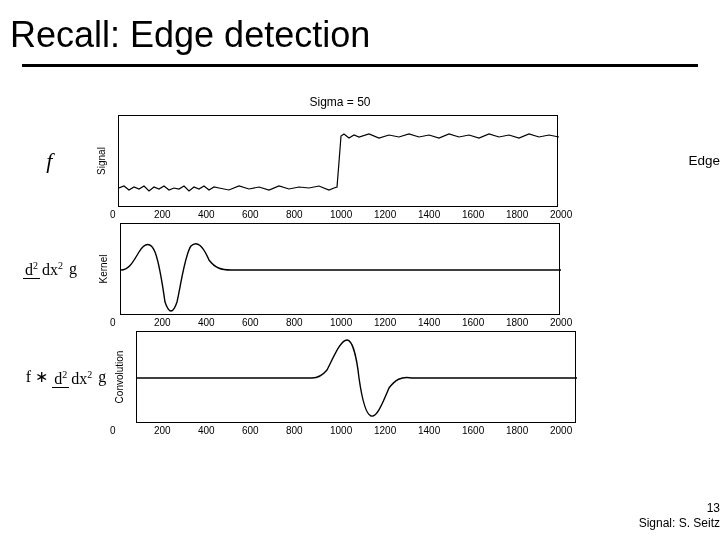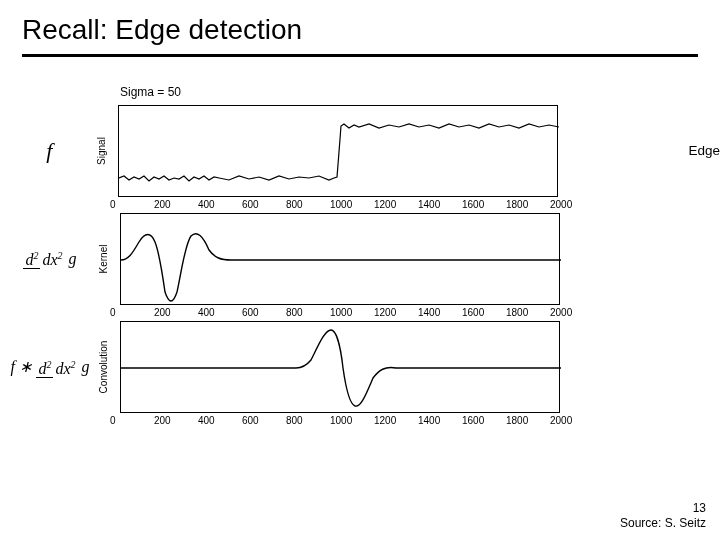--- a/index.html
+++ b/index.html
@@ -1,31 +1,31 @@
 <!DOCTYPE html>
 <html><head>
 <meta charset="utf-8">
 <style>
   * { margin:0; padding:0; box-sizing:border-box; }
   body { font-family: Arial, Helvetica, sans-serif; background:#fff; width:720px; height:540px; position:relative; }
-  .title { font-size:28px; padding:14px 0 6px 22px; }
+  .title { font-size:36px; padding:14px 0 6px 10px; }
   .hr { border-top:3px solid #000; margin: 2px 22px 0 22px; }
   .panel-area { position:relative; margin-top:28px; }
-  .sigma { font-size:12px; text-align:left; width:440px; margin-left:120px; }
+  .sigma { font-size:12px; text-align:center; width:440px; margin-left:120px; }
   .row { display:flex; align-items:center; margin-top:6px; }
   .lsym { width:100px; text-align:center; }
   .plotbox { width:440px; height:92px; border:1px solid #000; margin-left:20px; position:relative; background:#fff; }
   .ylabel { position:absolute; left:-18px; top:50%; transform:translate(-50%,-50%) rotate(-90deg); font-size:10px; white-space:nowrap; }
   .xticks { display:flex; justify-content:space-between; width:440px; margin-left:120px; font-size:10px; padding: 2px 0 0 0; }
   .xticks span { width:0; position:relative; }
   .xticks span i { position:absolute; left:-10px; font-style:normal; }
   .rtext { font-size:13.5px; margin-left:14px; width:150px; line-height:1.25;text-align:right; }
-  .footer { position:absolute; bottom:8px; right:14px; font-size:12px; text-align:right; line-height:1.3; }
+  .footer { position:absolute; bottom:8px; right:0; font-size:12px; text-align:right; line-height:1.3; }
   .fsym { font-family:'Times New Roman', serif; font-style:italic; font-size:22px; }
-  .math { font-family:'Times New Roman', serif; font-style:italic; font-size:16px; }
+  .math { font-family:'Times New Roman', serif; font-size:16px; }
   .frac { display:inline-block; text-align:center; vertical-align:middle; line-height:1; }
   .frac .n { border-bottom:1px solid #000; padding:0 2px; }
   .frac .d { padding:0 2px; }
   svg { display:block; }
 </style>
 </head>
 <body>
 
 <div class="title">Recall: Edge detection</div>
 <div class="hr"></div>
@@ -119,21 +119,21 @@
         <i>1600</i>
       </span>
       <span>
         <i>1800</i>
       </span>
       <span>
         <i>2000</i>
       </span>
     </div>
 
-  <div class="row" style="margin-top:14px;">
+  <div class="row" style="margin-top:14px;margin-left:16px;">
     <div class="lsym">
       <span class="math">f ∗ <span class="frac"><span class="n">d<sup style="font-size:10px">2</sup></span><span class="d">dx<sup style="font-size:10px">2</sup></span></span> g</span>
     </div>
     <div class="plotbox">
       <div class="ylabel">Convolution</div>
       <svg viewBox="0 0 440 92" width="440" height="92">
         <path fill="none" stroke="#000" stroke-width="1.4" d="M0,46 L175,46 C180,46 185,44 190,38 C198,22 204,8 210,8 C216,8 220,28 222,46 C224,60 228,82 234,84 C240,86 246,70 252,56 C258,48 264,44 275,46 L440,46"></path>
       </svg>
     </div>
   </div>
@@ -169,14 +169,14 @@
         <i>1800</i>
       </span>
       <span>
         <i>2000</i>
       </span>
     </div>
 </div>
 
 <div class="footer">
   <div>13</div>
-  <div>Source: S. Seitz</div>
+  <div>Signal: S. Seitz</div>
 </div>
 
 </body></html>

